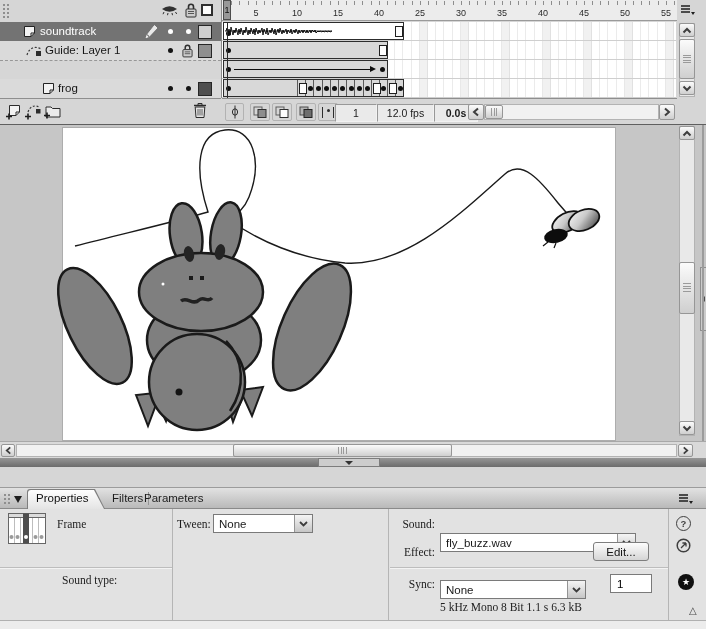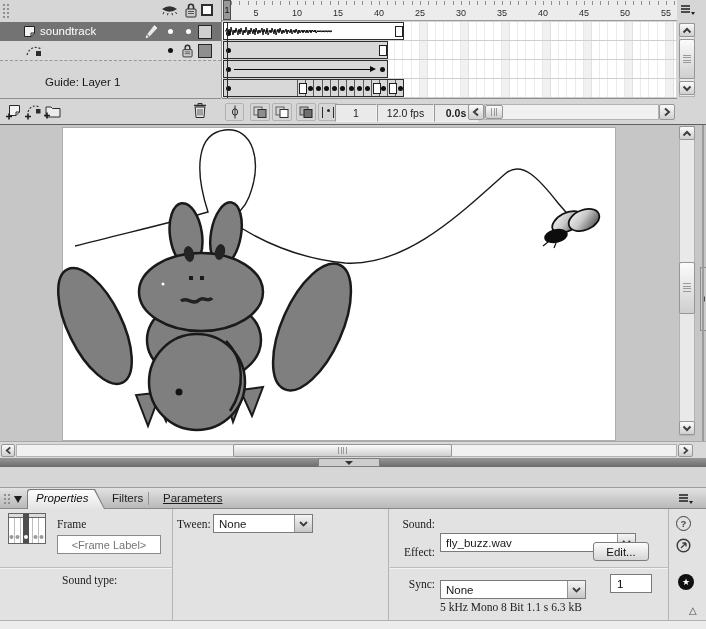--- a/index.html
+++ b/index.html
@@ -79,31 +79,41 @@
       <div class="abs dot white" style="left:168px;top:7px;"></div>
       <div class="abs dot white" style="left:186px;top:7px;"></div>
       <div class="abs swatch" style="left:198px;top:3px;background:#cfcfcf;"></div>
     </div>
 
     <div class="layer-row" style="top:41px;background:#dadada;">
       <svg class="abs" style="left:26px;top:4px;" width="17" height="12" viewBox="0 0 17 12">
           <path d="M1 10 C3 3 9 0.5 15 4" fill="none" stroke="#3a3a3a" stroke-width="1.2" stroke-dasharray="2 1.8"></path>
           <rect x="10" y="6" width="5" height="5" fill="#2d2d2d"></rect>
         </svg>
-      <span class="layer-name" style="left:45px;margin-top:32px;">Guide: Layer 1</span>
+      <span class="layer-name" style="left:45px;">Guide: Layer 1</span>
       <div class="abs dot" style="left:168px;top:7px;"></div>
       <svg class="abs" style="left:182px;top:2px;" width="11" height="15" viewBox="0 0 12 16">
           <path d="M3.5 7 V4.8 a2.5 2.5 0 0 1 5 0 V7" fill="none" stroke="#2e2e2e" stroke-width="1.6"></path>
           <rect x="1" y="7" width="10" height="8" rx="1" fill="#cdcdcd" stroke="#2e2e2e"></rect>
           <path d="M3 9.5 h6 M3 11.5 h6" stroke="#555" stroke-width="1"></path>
         </svg>
       <div class="abs swatch" style="left:198px;top:3px;background:#8f8f8f;"></div>
     </div>
 
 
+    <div class="layer-row" style="top:79px;background:#dadada;">
+      <svg class="abs" style="left:42px;top:3px;" width="13" height="13" viewBox="0 0 13 13">
+          <path d="M1.5 1.5 H11.5 V8 L8 11.5 H1.5 Z" fill="#f2f2f2" stroke="#222"></path>
+          <path d="M11.5 8 H8 V11.5" fill="none" stroke="#222"></path>
+        </svg>
+      <span class="layer-name" style="left:58px;">frog</span>
+      <div class="abs dot" style="left:168px;top:7px;"></div>
+      <div class="abs dot" style="left:186px;top:7px;"></div>
+      <div class="abs swatch" style="left:198px;top:3px;background:#4f4f4f;"></div>
+    </div>
 
     <div class="abs" style="left:221px;top:0;width:1px;height:98px;background:#8a8a8a;"></div>
 
     <div class="abs" style="left:0;top:98px;width:221px;height:27px;border-top:1px solid #8e8e8e;box-sizing:border-box;">
       <div class="abs" style="left:5px;top:5px;">
         <svg width="18" height="16" viewBox="0 0 18 16">
             <path d="M4.5 1.5 H14.5 V8 L11 11.5 H4.5 Z" fill="#f2f2f2" stroke="#2c2c2c"></path>
             <path d="M14.5 8 H11 V11.5" fill="none" stroke="#2c2c2c"></path>
             <path d="M1 12.5 h6 M4 9.5 v6" stroke="#1d1d1d" stroke-width="1.6"></path>
           </svg>
@@ -352,28 +362,28 @@
       <div style="width:0;height:0;border-top:4px solid #333;border-left:4px solid transparent;border-right:4px solid transparent;"></div>
     </div>
   </div>
 
 
   <div class="abs" style="left:0;top:487px;width:706px;height:133px;">
 
     <div class="abs" style="left:0;top:0;width:706px;height:22px;background:linear-gradient(#e2e2e2,#b9b9b9);border-top:1px solid #9c9c9c;border-bottom:1px solid #8a8a8a;box-sizing:border-box;">
       <div class="abs grip" style="left:3px;top:5px;width:7px;height:12px;"></div>
       <div class="abs tri-d" style="left:14px;top:8px;"></div>
-      <div class="abs" style="left:27px;top:1px;width:78px;height:20px;font-style:italic;">
+      <div class="abs" style="left:27px;top:1px;width:78px;height:20px;">
         <div style="position:absolute;inset:0;background:#7e7e7e;clip-path:polygon(0 0,calc(100% - 10px) 0,100% 100%,0 100%);border-radius:3px 0 0 0;"></div>
         <div style="position:absolute;left:1px;top:1px;right:1px;bottom:0;background:linear-gradient(#fefefe,#e4e4e4);clip-path:polygon(0 0,calc(100% - 10px) 0,100% 100%,0 100%);border-radius:3px 0 0 0;"></div>
         <span style="position:relative;display:block;text-align:left;padding:3px 0 0 9px;font-size:11.5px;color:#0f0f0f;">Properties</span>
       </div>
       <span class="abs" style="left:112px;top:4px;font-size:11.5px;color:#1c1c1c;">Filters</span>
       <div class="abs" style="left:148px;top:4px;width:1px;height:13px;background:#949494;"></div>
-      <span class="abs" style="left:163px;top:4px;font-size:11.5px;color:#1c1c1c;text-decoration:underline;">Parameters</span>
+      <span class="abs" style="left:144px;top:4px;font-size:11.5px;color:#1c1c1c;">Parameters</span>
       <div class="abs" style="left:677px;top:4px;">
         <svg width="17" height="14" viewBox="0 0 17 14">
             <path d="M2 3 h9 M2 6 h9 M2 9 h9" stroke="#1e1e1e" stroke-width="1.5"></path>
             <path d="M12 9 h4 l-2 3z" fill="#1e1e1e"></path>
           </svg>
       </div>
     </div>
 
     <div class="abs" style="left:0;top:22px;width:706px;height:111px;background:#e2e2e2;">
       <div class="abs" style="left:172px;top:0;width:1px;height:111px;background:#b5b5b5;"></div>
@@ -385,21 +395,20 @@
         <rect x="0.5" y="0.5" width="37" height="4" fill="#dcdcdc" stroke="#666"></rect>
         <path d="M6.5 5 V30 M12.5 5 V30 M18.5 5 V30 M24.5 5 V30 M30.5 5 V30" stroke="#bdbdbd"></path>
         <rect x="15" y="0.5" width="6" height="30" fill="#4e4e4e"></rect>
         <circle cx="3.5" cy="24" r="2" fill="#9a9a9a"></circle>
           <circle cx="9.5" cy="24" r="2" fill="#9a9a9a"></circle>
         <circle cx="18" cy="24" r="2" fill="#fff"></circle>
         <circle cx="27.5" cy="24" r="2" fill="#9a9a9a"></circle>
           <circle cx="33.5" cy="24" r="2" fill="#9a9a9a"></circle>
       </svg>
       <span class="abs lbl" style="left:57px;top:9px;">Frame</span>
-      <input class="abs" style="left: 57px; top: 26px; width: 104px; height: 19px; border: 1px solid rgb(138, 138, 138); background: rgb(255, 255, 255); box-sizing: border-box; font-family: inherit; font-size: 11px; text-align: center; color: rgb(126, 126, 126); outline: none;" placeholder="&lt;Frame Label&gt;">
       <div class="abs" style="left:0;top:58px;width:172px;height:1px;background:#bdbdbd;"></div>
       <div class="abs" style="left:0;top:59px;width:172px;height:1px;background:#f3f3f3;"></div>
       <span class="abs lbl" style="left:62px;top:65px;">Sound type:</span>
 
       <span class="abs lbl" style="left:177px;top:9px;">Tween:</span>
       <div class="abs combo" style="left:213px;top:5px;width:100px;height:19px;">
         <span class="cv">None</span>
         <span class="cbtn">
             <svg width="9" height="6" viewBox="0 0 9 6">
               <polyline points="1,1 4.5,4.5 8,1" fill="none" stroke="#3c3c3c" stroke-width="1.8"></polyline>

